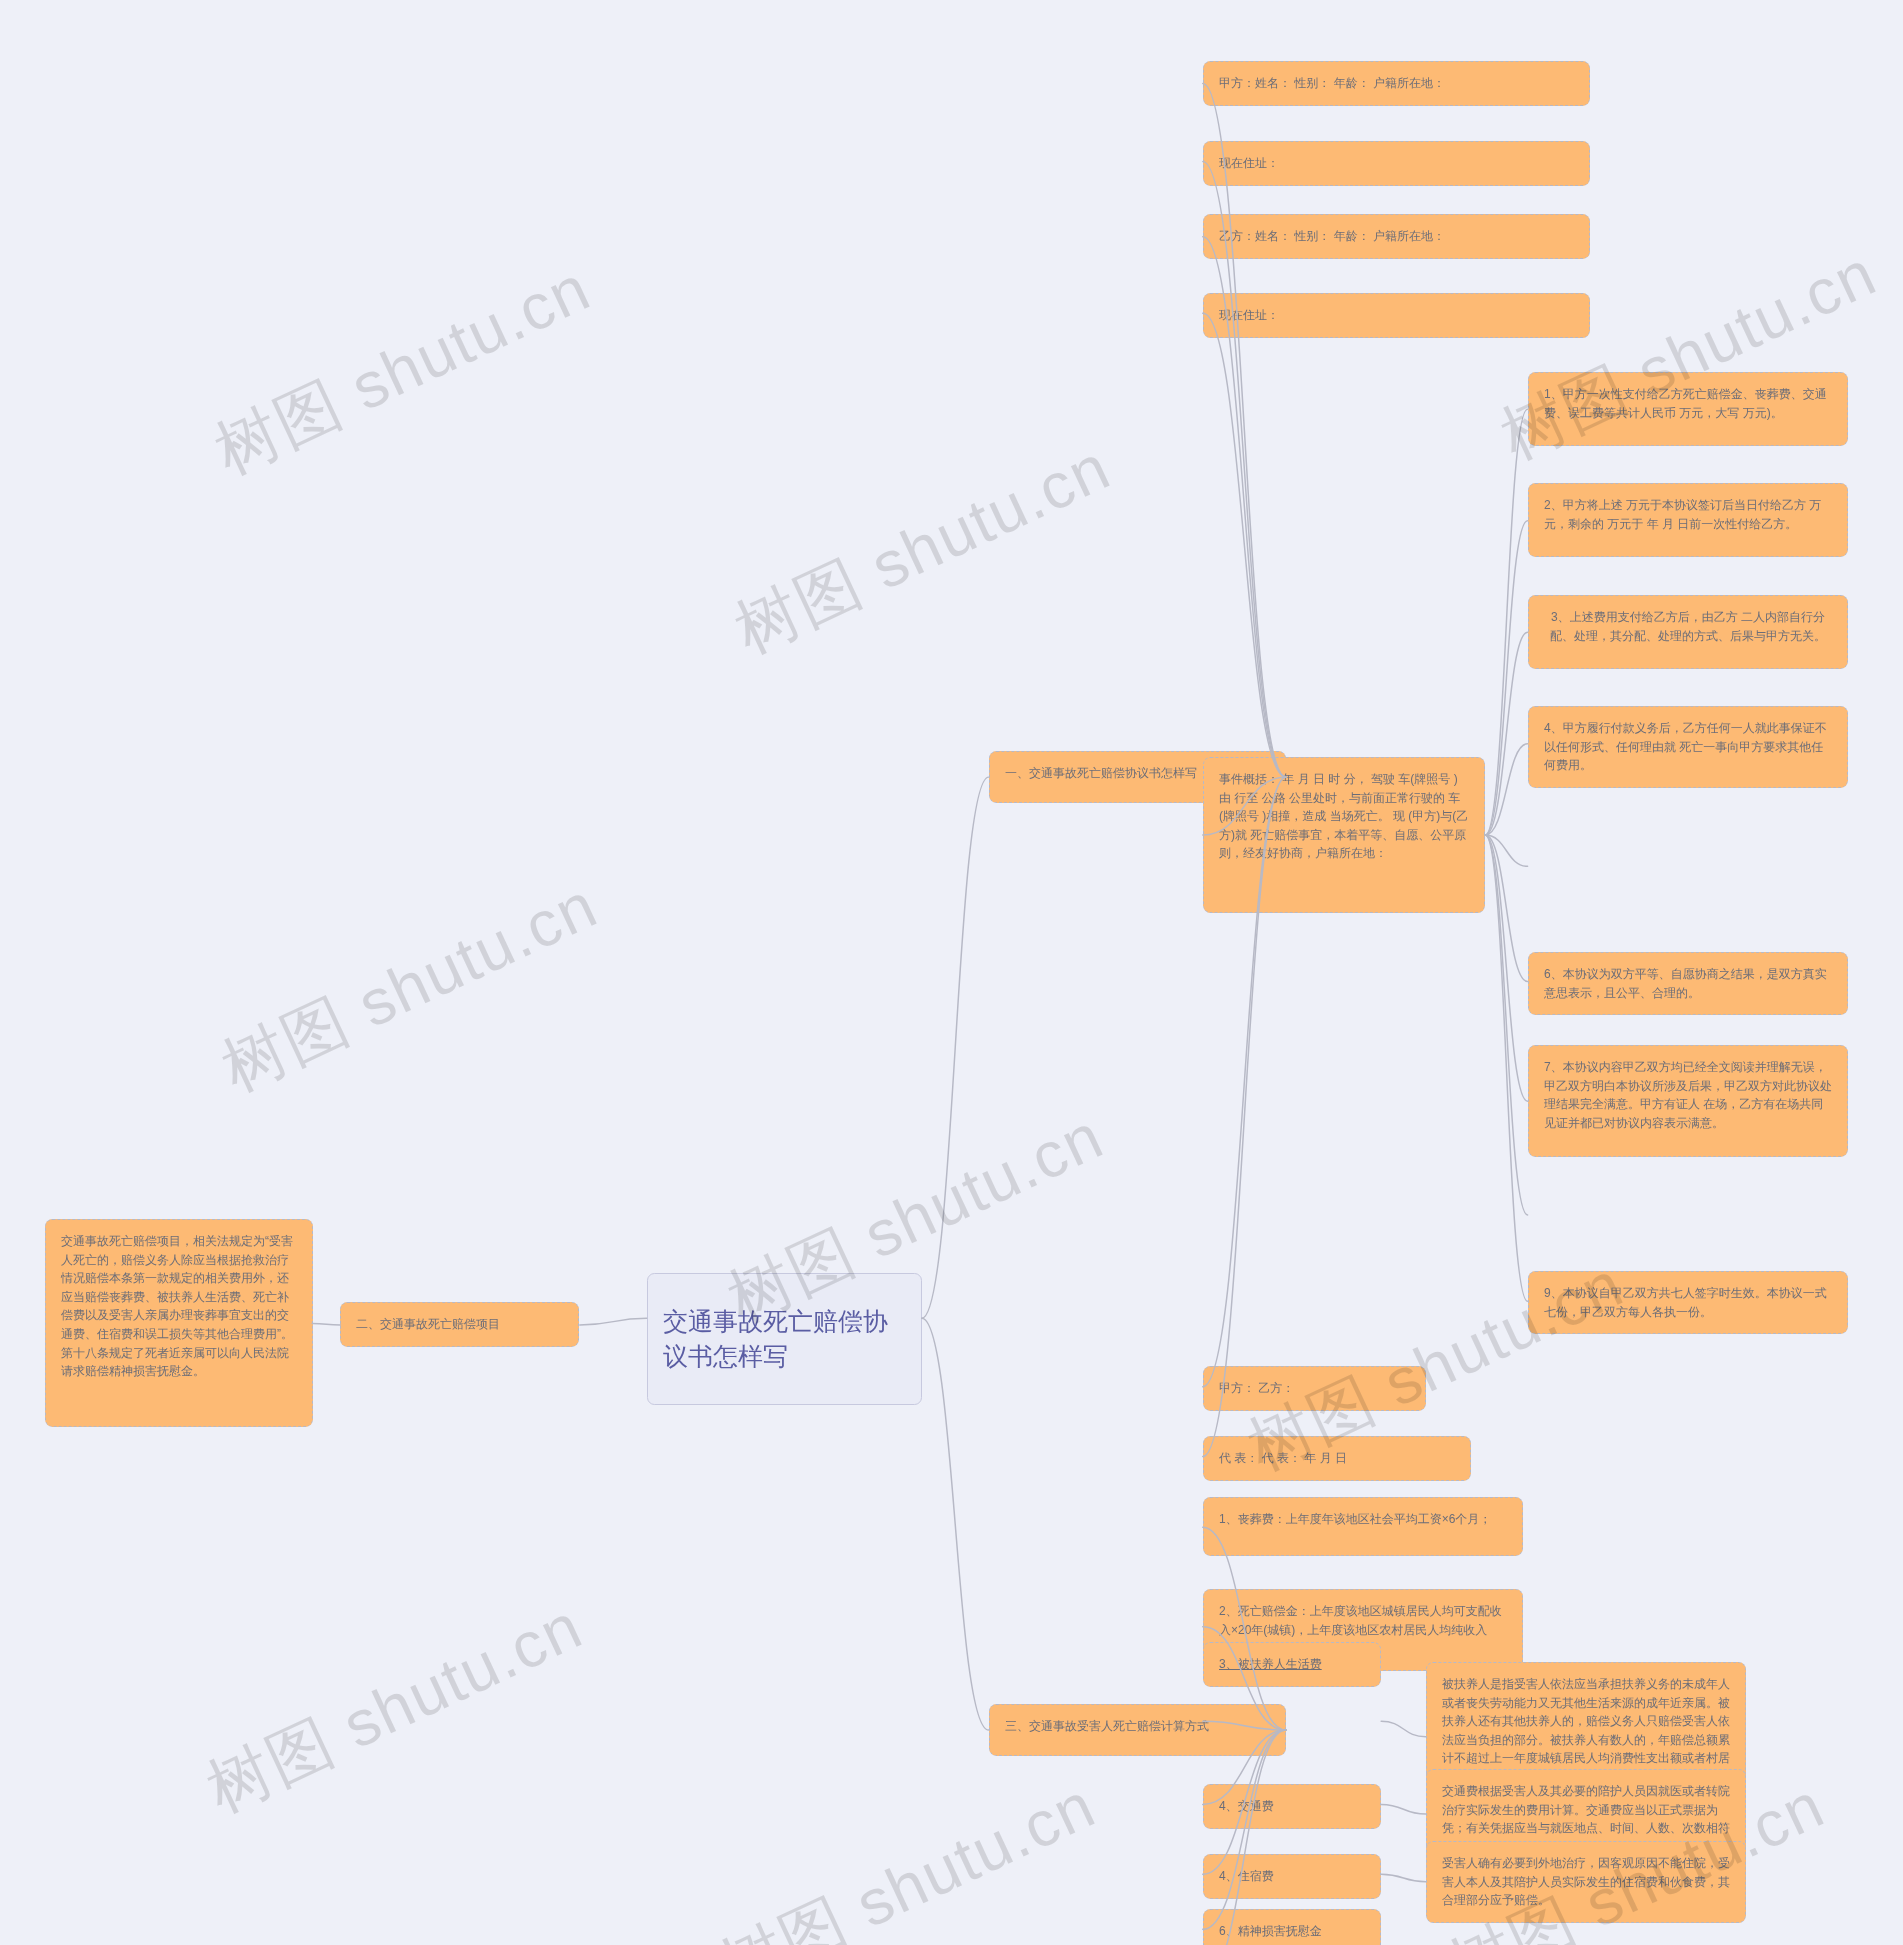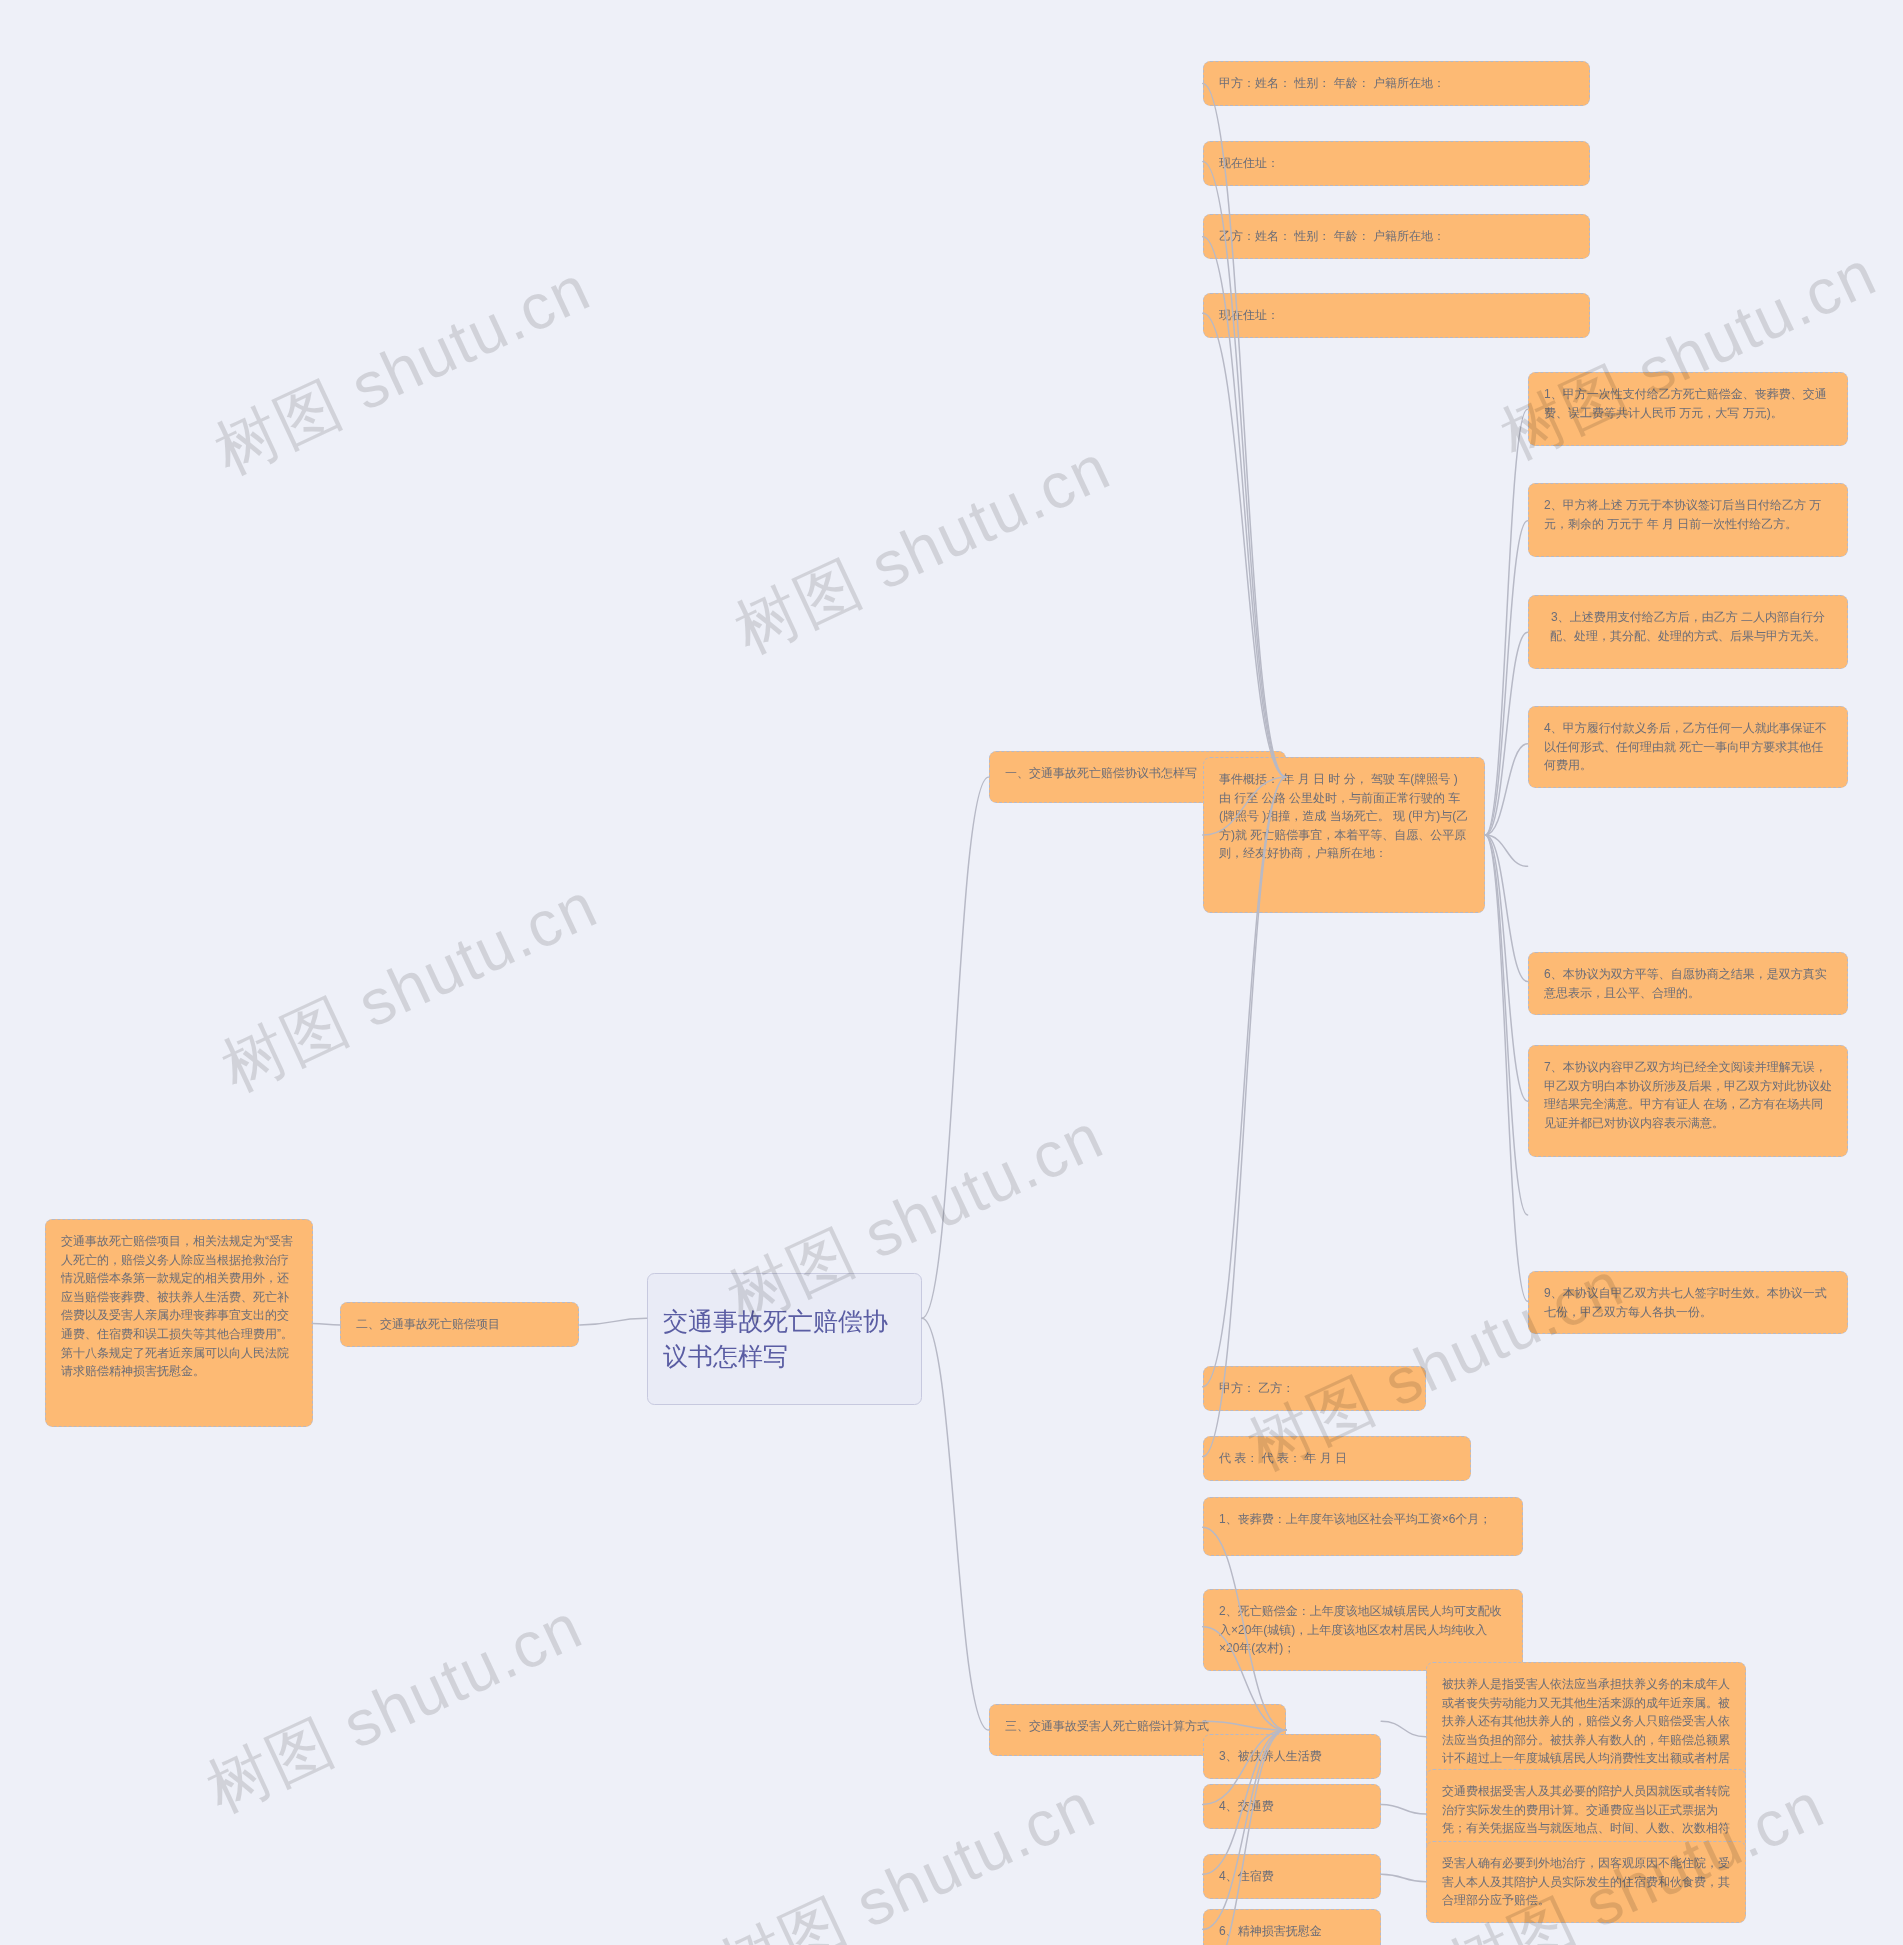--- a/index.html
+++ b/index.html
@@ -81,21 +81,21 @@
     <div class="node" style="left: 1528px; top: 595px; width: 320px; min-height: 74px; text-align: center;">3、上述费用支付给乙方后，由乙方 二人内部自行分配、处理，其分配、处理的方式、后果与甲方无关。</div>
     <div class="node" style="left: 1528px; top: 706px; width: 320px; min-height: 74px;">4、甲方履行付款义务后，乙方任何一人就此事保证不以任何形式、任何理由就 死亡一事向甲方要求其他任何费用。</div>
     <div class="node" style="left: 1528px; top: 952px; width: 320px; min-height: 59px;">6、本协议为双方平等、自愿协商之结果，是双方真实意思表示，且公平、合理的。</div>
     <div class="node" style="left: 1528px; top: 1045px; width: 320px; min-height: 112px;">7、本协议内容甲乙双方均已经全文阅读并理解无误，甲乙双方明白本协议所涉及后果，甲乙双方对此协议处理结果完全满意。甲方有证人 在场，乙方有在场共同见证并都已对协议内容表示满意。</div>
     <div class="node" style="left: 1528px; top: 1271px; width: 320px; min-height: 59px;">9、本协议自甲乙双方共七人签字时生效。本协议一式七份，甲乙双方每人各执一份。</div>
     <div class="node" style="left: 1203px; top: 1366px; width: 223px; min-height: 40px;">甲方：  乙方：</div>
     <div class="node" style="left: 1203px; top: 1436px; width: 268px; min-height: 40px;">代 表：  代 表：      年 月 日</div>
     <div class="node" style="left: 989px; top: 1704px; width: 297px; min-height: 52px;">三、交通事故受害人死亡赔偿计算方式</div>
     <div class="node" style="left: 1203px; top: 1497px; width: 320px; min-height: 59px;">1、丧葬费：上年度年该地区社会平均工资×6个月；</div>
     <div class="node" style="left: 1203px; top: 1589px; width: 320px; min-height: 74px;">2、死亡赔偿金：上年度该地区城镇居民人均可支配收入×20年(城镇)，上年度该地区农村居民人均纯收入×20年(农村)；</div>
-    <div class="node" style="left: 1203px; top: 1734px; width: 178px; min-height: 40px;">3、被扶养人生活费</div>
+    <div class="node" style="left: 1203px; top: 1642px; width: 178px; min-height: 40px; text-decoration: underline;">3、被扶养人生活费</div>
     <div class="node" style="left: 1426px; top: 1662px; width: 320px; min-height: 149px;">被扶养人是指受害人依法应当承担扶养义务的未成年人或者丧失劳动能力又无其他生活来源的成年近亲属。被扶养人还有其他扶养人的，赔偿义务人只赔偿受害人依法应当负担的部分。被扶养人有数人的，年赔偿总额累计不超过上一年度城镇居民人均消费性支出额或者村居民人均年生活消费支出额。</div>
     <div class="node" style="left: 1203px; top: 1784px; width: 178px; min-height: 40px;">4、交通费</div>
     <div class="node" style="left: 1426px; top: 1769px; width: 320px; min-height: 89px;">交通费根据受害人及其必要的陪护人员因就医或者转院治疗实际发生的费用计算。交通费应当以正式票据为凭；有关凭据应当与就医地点、时间、人数、次数相符合。</div>
     <div class="node" style="left: 1203px; top: 1854px; width: 178px; min-height: 40px;">4、住宿费</div>
     <div class="node" style="left: 1426px; top: 1841px; width: 320px; min-height: 82px;">受害人确有必要到外地治疗，因客观原因不能住院，受害人本人及其陪护人员实际发生的住宿费和伙食费，其合理部分应予赔偿。</div>
     <div class="node" style="left: 1203px; top: 1909px; width: 178px; min-height: 40px;">6、精神损害抚慰金</div>
     <svg class="edges" viewBox="0 0 2560 2617" width="1903" height="1946">
       <path d="M 870 1773 C 825 1773, 825 1782, 780 1782"></path>
       <path d="M 458 1782 C 439 1782, 439 1780, 420 1780"></path>
       <path d="M 1240 1773 C 1285 1773, 1285 1045, 1330 1045"></path>

